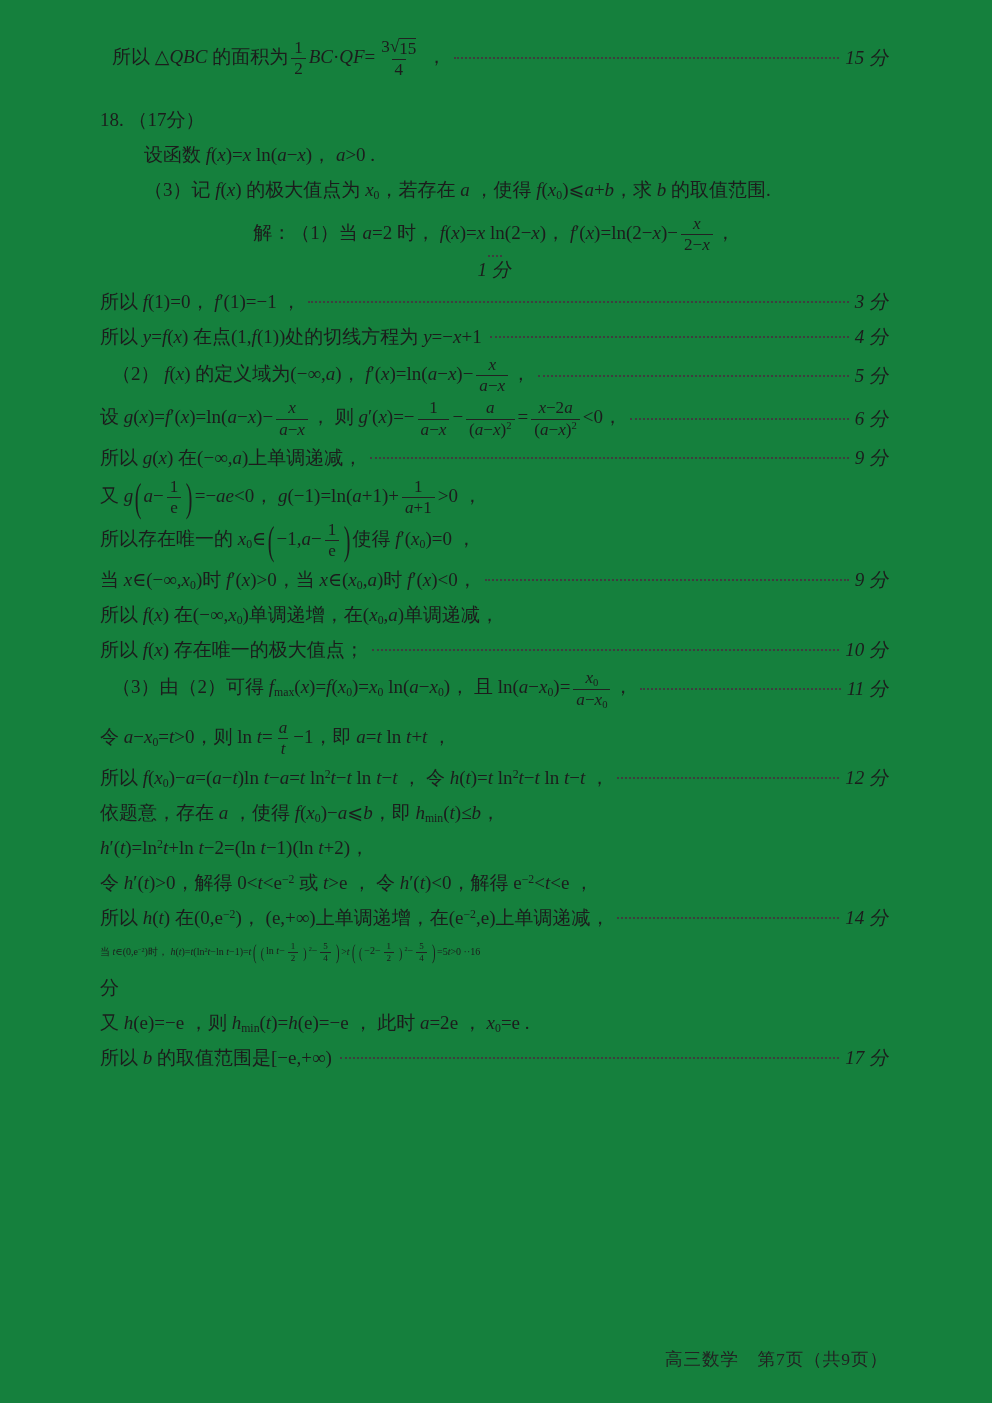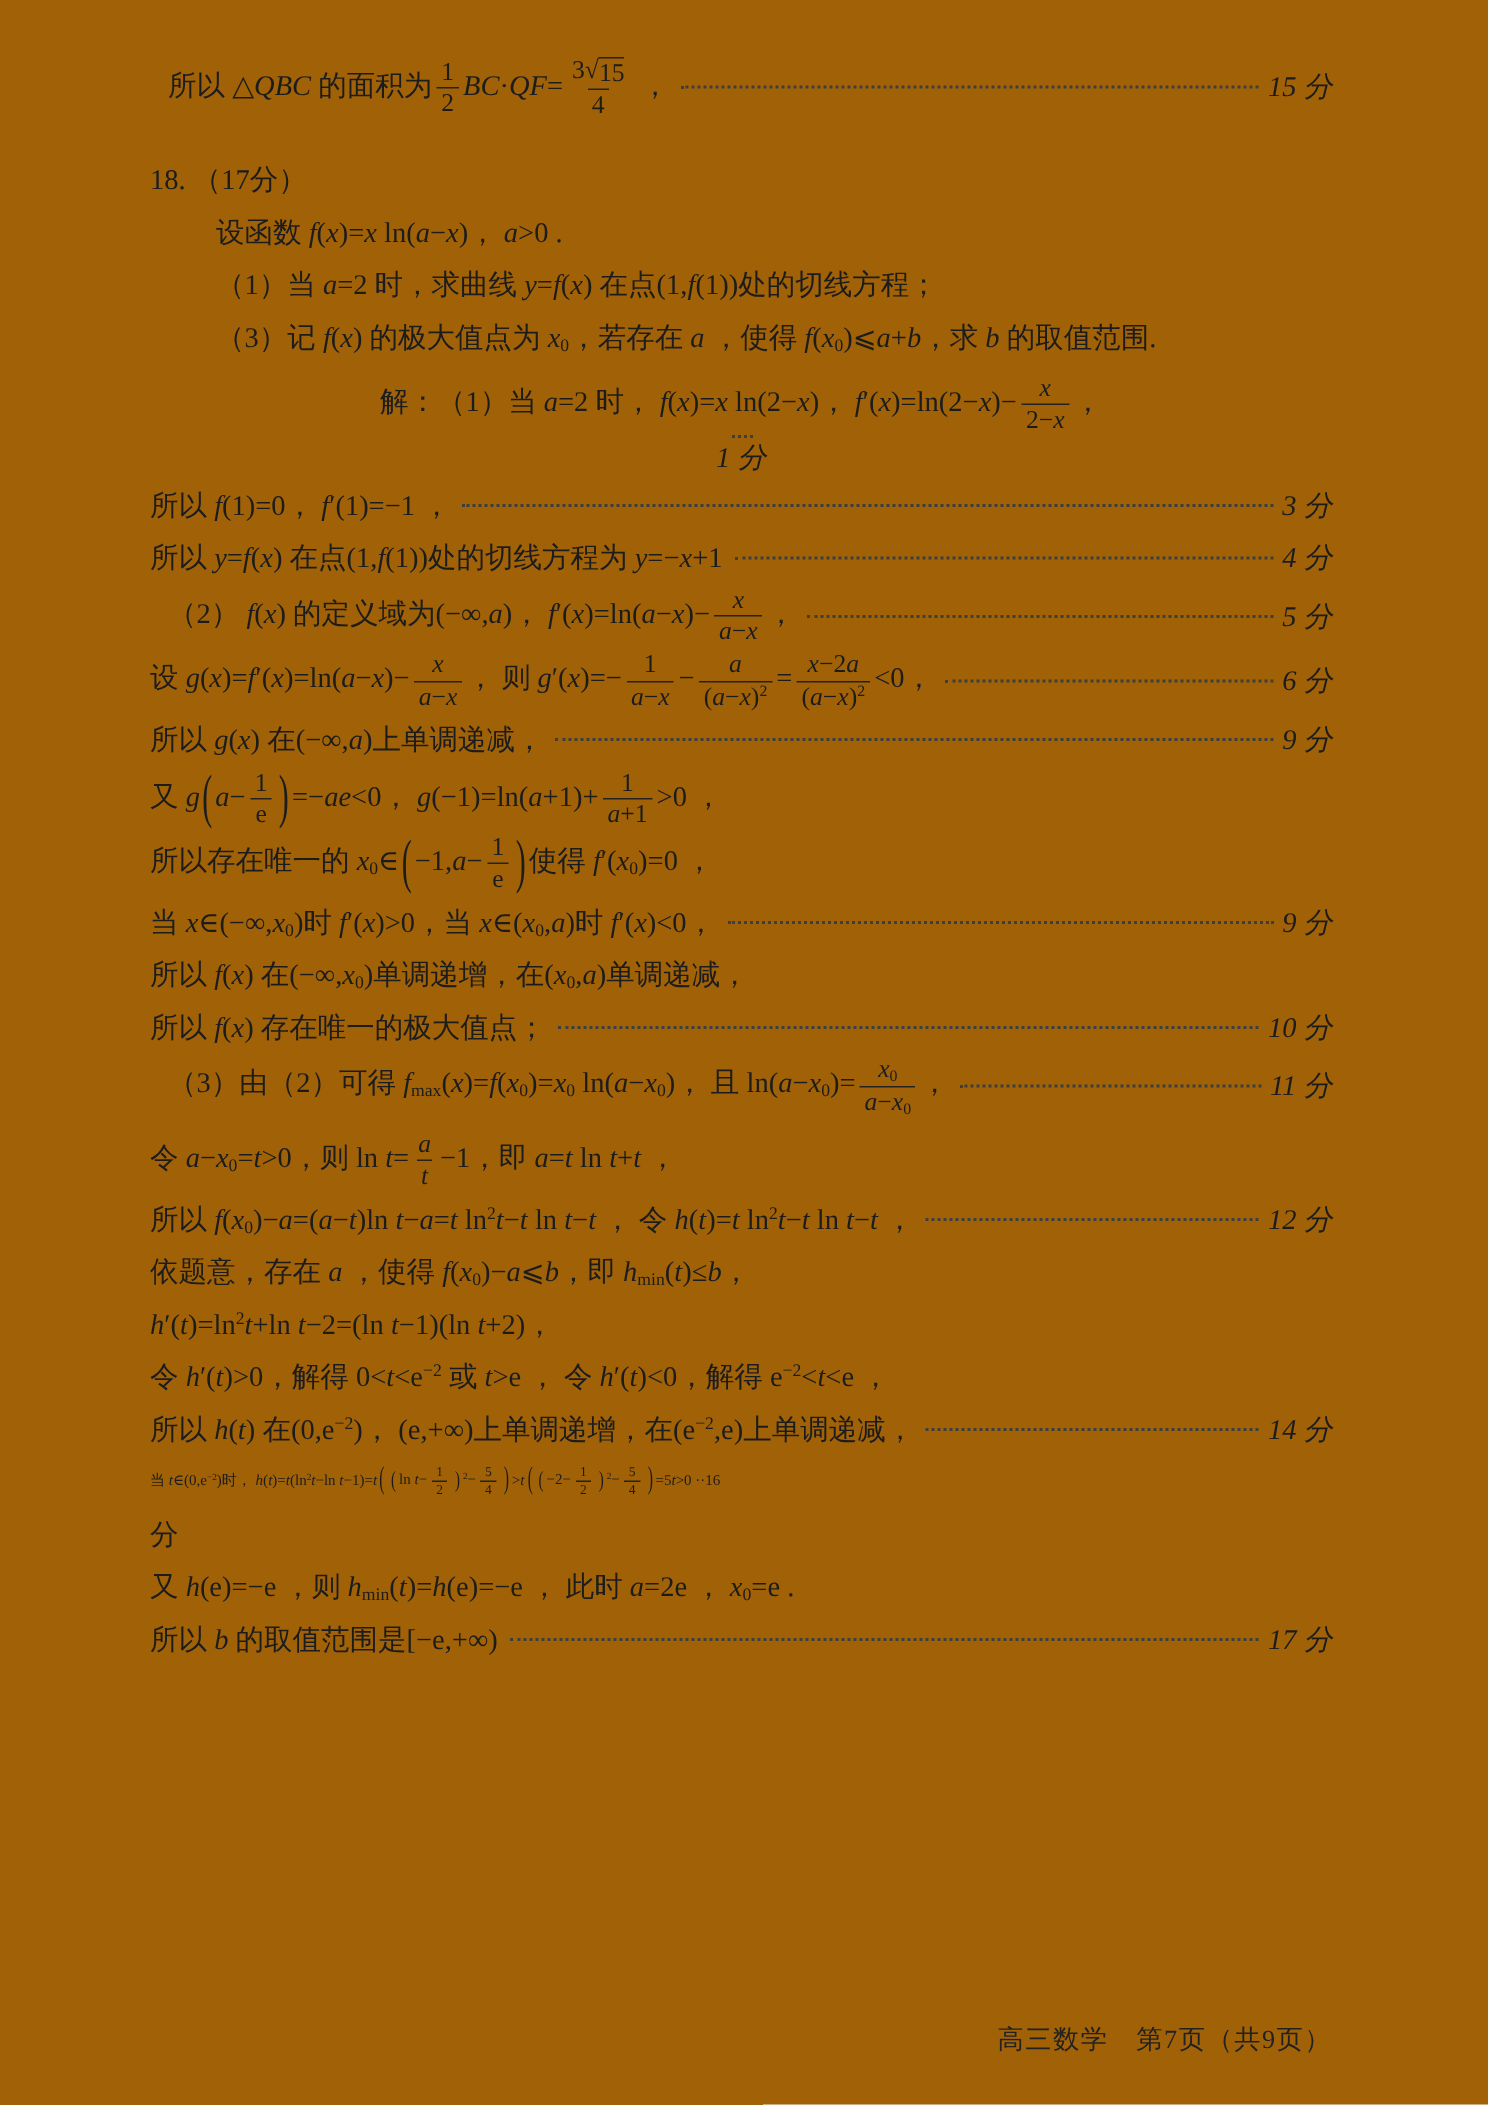--- a/index.html
+++ b/index.html
@@ -1,20 +1,20 @@
 <!DOCTYPE html>
 <html><head>
 <meta charset="utf-8">
 <style>
   html,body{margin:0;padding:0;background:#e9e9e7;}
   .sheet{
     box-sizing:border-box;
     width:992px;height:1403px;
     margin:0 auto;
-    background:#a16207;
+    background:#15803d;
     color:#1c1c1c;
     font-family:"Liberation Serif","DejaVu Serif",serif;
     font-size:19px;
     display:flex;flex-direction:column;
     padding:36px 104px 26px 100px;
     overflow:hidden;
   }
   .line{
     display:flex;align-items:center;
     min-height:33px;
@@ -80,23 +80,20 @@
         <span class="leader"></span>
         <span class="score">15 分</span>
       </div>
       <div class="line i0" style="margin-top: 22px;">
         <span class="content"><span><span>18. （17分）</span></span></span>
       </div>
       <div class="line i2">
         <span class="content"><span><span>设函数 </span><span class="it">f</span><span>(</span><span class="it">x</span><span>)=</span><span class="it">x</span><span> </span><span class="rm">ln</span><span>(</span><span class="it">a</span><span>−</span><span class="it">x</span><span>)， </span><span class="it">a</span><span>&gt;0 .</span></span></span>
       </div>
       <div class="line i2">
-        <span class="content"><span><span>（1）当 </span><span class="it">a</span><span>=2 时，求曲线 </span><span class="it">y</span><span>=</span><span class="it">f</span><span>(</span><span class="it">x</span><span>) 在点(1,</span><span class="it">f</span><span>(1))处的切线方程；</span></span></span>
-      </div>
-      <div class="line i2">
         <span class="content"><span><span>（3）记 </span><span class="it">f</span><span>(</span><span class="it">x</span><span>) 的极大值点为 </span><span class="it">x</span><sub><span><span>0</span></span></sub><span>，若存在 </span><span class="it">a</span><span> ，使得 </span><span class="it">f</span><span>(</span><span class="it">x</span><sub><span><span>0</span></span></sub><span>)⩽</span><span class="it">a</span><span>+</span><span class="it">b</span><span>，求 </span><span class="it">b</span><span> 的取值范围.</span></span></span>
       </div>
       <div class="line i0" style="margin-top: 5px; flex-direction: column;">
         <span class="content"><span><span>解：（1）当 </span><span class="it">a</span><span>=2 时， </span><span class="it">f</span><span>(</span><span class="it">x</span><span>)=</span><span class="it">x</span><span> </span><span class="rm">ln</span><span>(2−</span><span class="it">x</span><span>)， </span><span class="it">f</span><span>′(</span><span class="it">x</span><span>)=</span><span class="rm">ln</span><span>(2−</span><span class="it">x</span><span>)−</span><span class="frac">
               <span class="num"><span class="it">x</span></span>
               <span class="den"><span>2−</span><span class="it">x</span></span>
             </span><span>，</span></span></span>
         <span class="leader"></span>
         <span class="score">1 分</span>
       </div>

